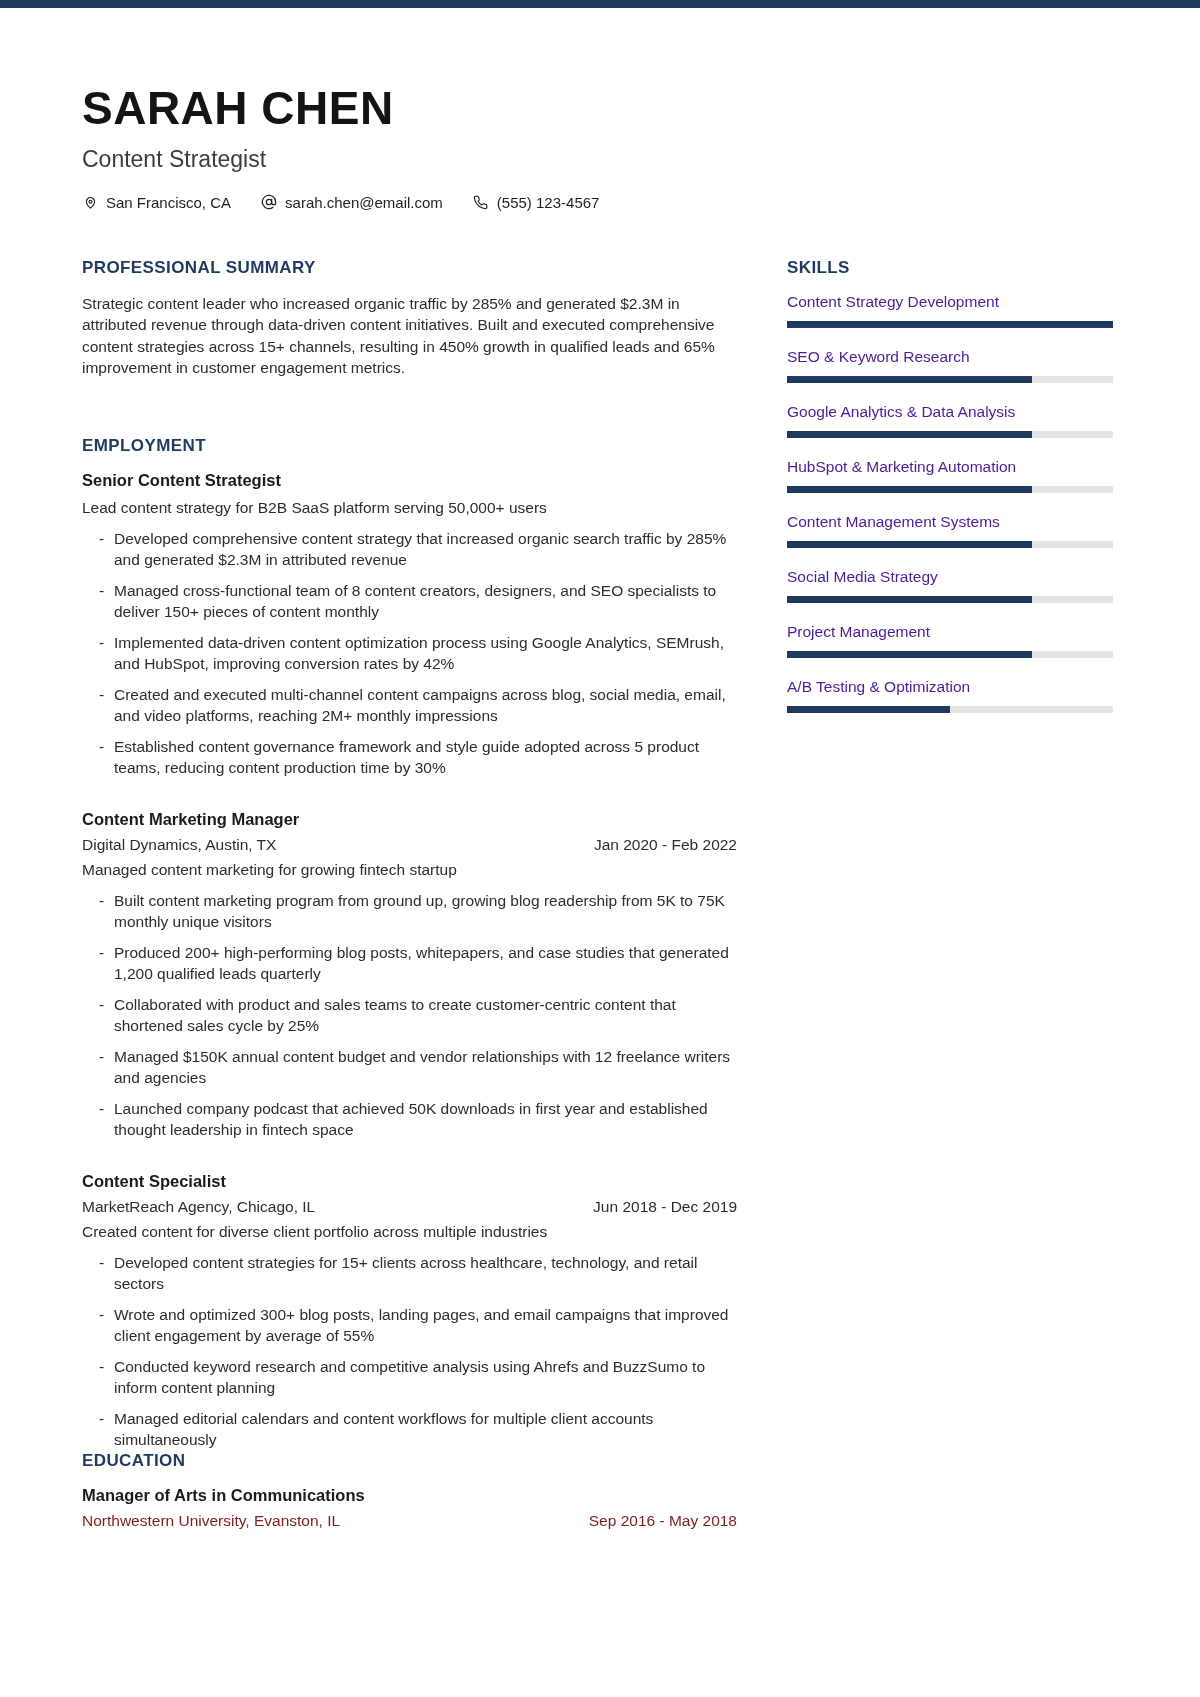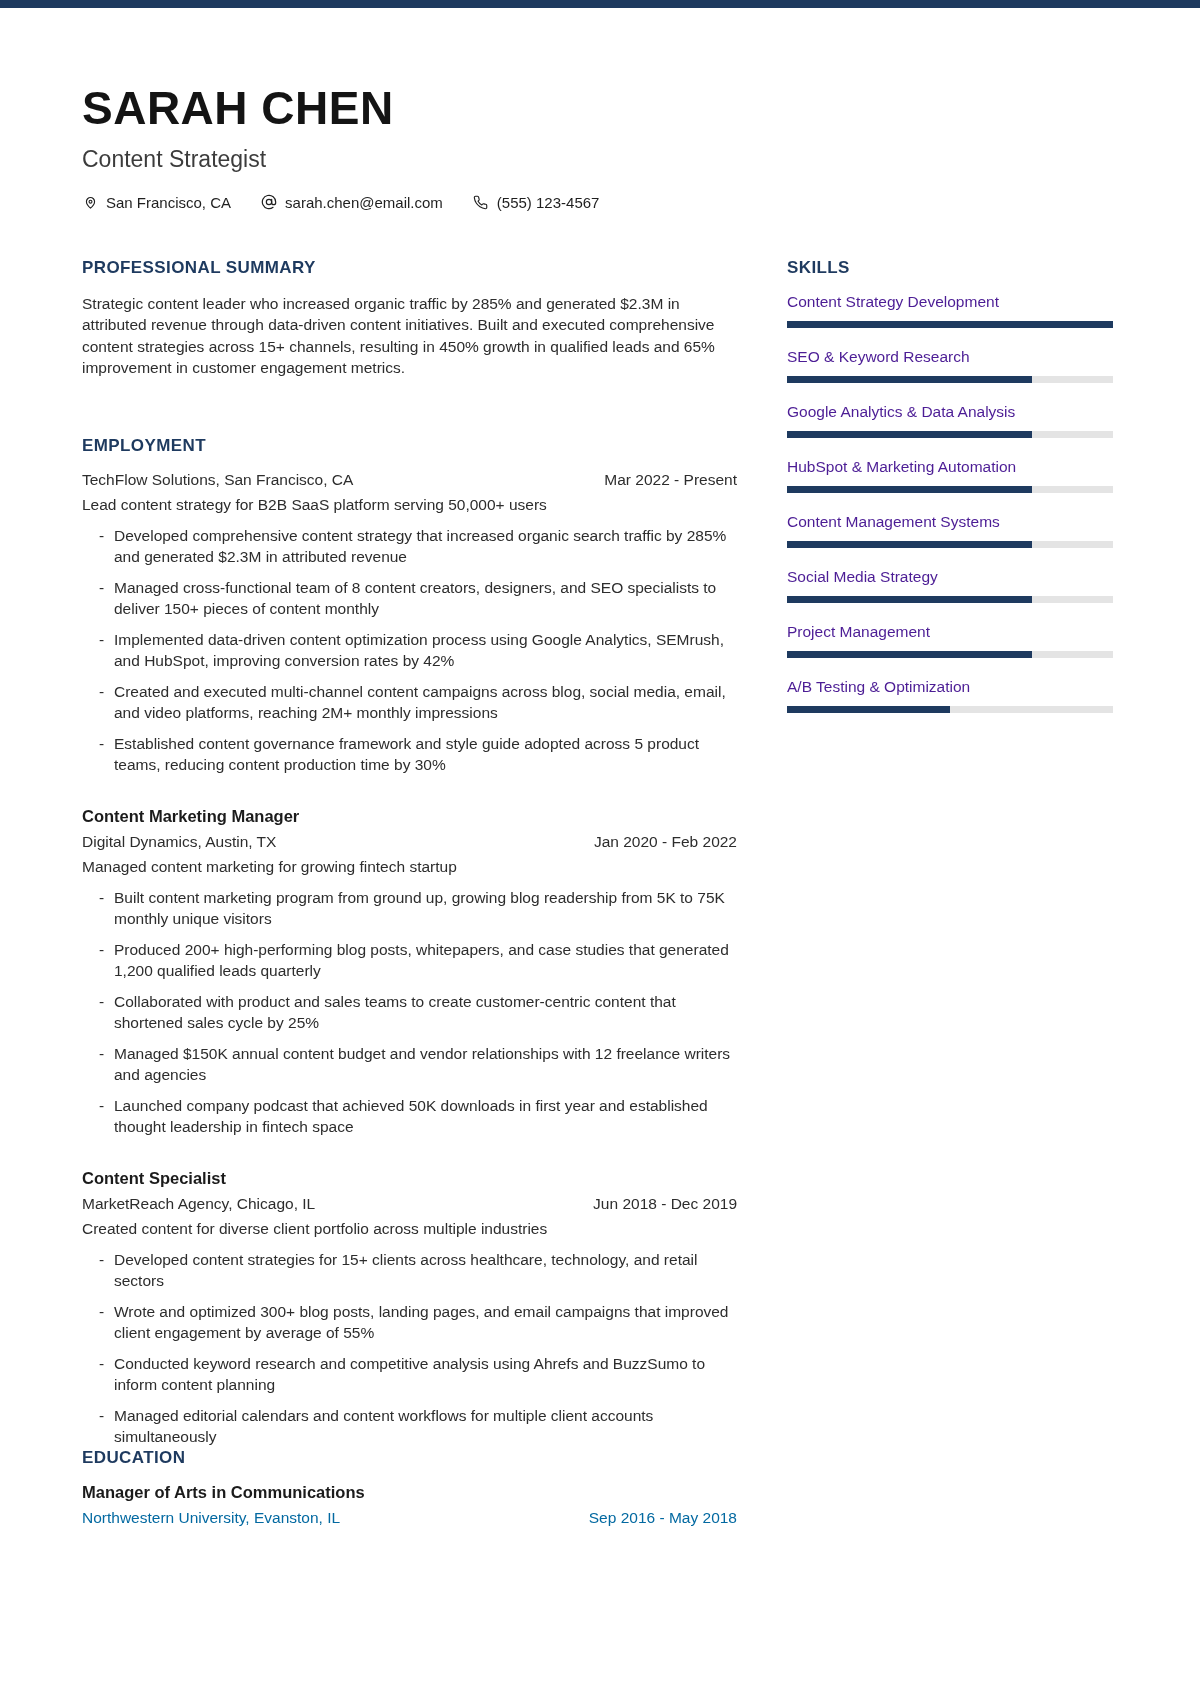--- a/index.html
+++ b/index.html
@@ -35,21 +35,21 @@
   .job-lead { font-size:15.5px; color:#2d2d2d; line-height:21px; margin-bottom:10px; }
   .bullets { }
   .bullet { display:flex; padding-left:17px; font-size:15.5px; line-height:21.5px; color:#2d2d2d; margin-bottom:9px; }
   .bullet:last-child { margin-bottom:0; }
   .bullet .dash { flex:none; width:15px; }
   .bullet .btext { flex:1; }
 
   
   .education-section { padding-bottom:60px; }
   .edu-degree { font-size:16.5px; font-weight:700; color:#1b1b1b; margin-bottom:7px; }
-  .edu-meta { display:flex; justify-content:space-between; font-size:15.5px; color:#0369a1; }
+  .edu-meta { display:flex; justify-content:space-between; font-size:15.5px; color:#7f1d1d; }
 
   
   .skill { margin-bottom:20px; }
   .skill-label { font-size:15.5px; color:#4c1d95; margin-bottom:10px; }
   .skill-track { height:7px; width:100%; position:relative; }
   .skill-fill { height:100%; }
 </style>
 </head>
 <body>
 
@@ -93,24 +93,21 @@
 
         <div class="summary-section">
           <h2 class="sec-heading" style="color: rgb(30, 58, 95);">PROFESSIONAL SUMMARY</h2>
           <div class="summary-text">Strategic content leader who increased organic traffic by 285% and generated $2.3M in attributed revenue through data-driven content initiatives. Built and executed comprehensive content strategies across 15+ channels, resulting in 450% growth in qualified leads and 65% improvement in customer engagement metrics.</div>
         </div>
 
         <div class="employment-section">
           <h2 class="sec-heading" style="color: rgb(30, 58, 95);">EMPLOYMENT</h2>
           <div id="job-list">
               <div class="job">
-                <div class="job-meta">
-                  <span>TechFlow Solutions, San Francisco, CA</span>
-                  <span>Mar 2022 - Present</span>
-                </div>
+                <div class="job-title">Senior Content Strategist</div>
                 <div class="job-lead">Lead content strategy for B2B SaaS platform serving 50,000+ users</div>
                 <div class="bullets">
                   <div class="bullet">
                     <span class="dash">-</span>
                     <span class="btext">Developed comprehensive content strategy that increased organic search traffic by 285% and generated $2.3M in attributed revenue</span>
                   </div>
                   <div class="bullet">
                     <span class="dash">-</span>
                     <span class="btext">Managed cross-functional team of 8 content creators, designers, and SEO specialists to deliver 150+ pieces of content monthly</span>
                   </div>

